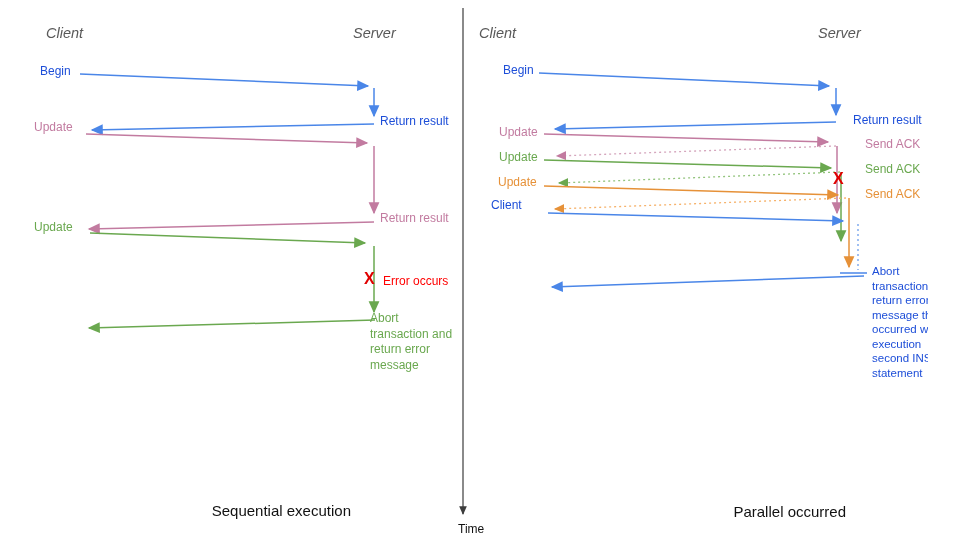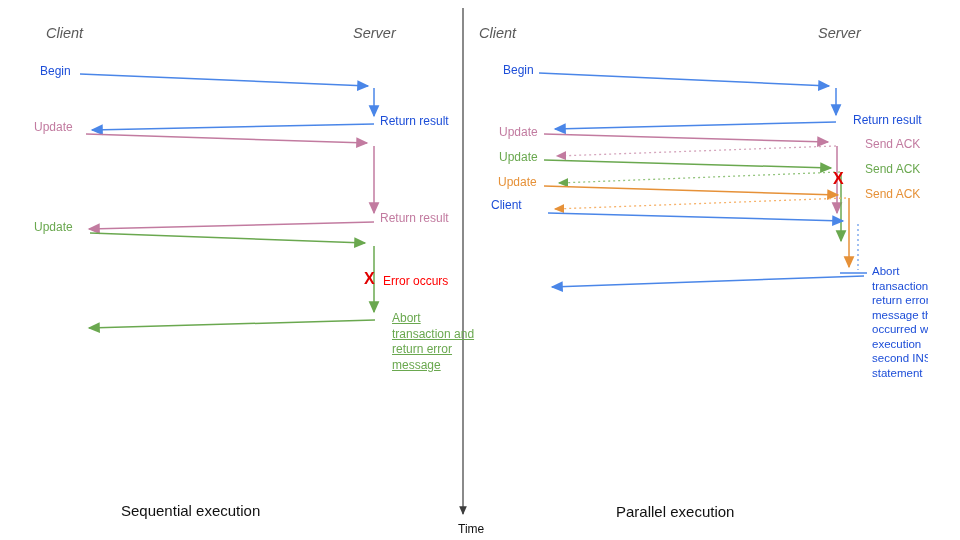--- a/index.html
+++ b/index.html
@@ -1,21 +1,21 @@
 <!DOCTYPE html>
 <html><head>
 <meta charset="utf-8">
 <style>
   html,body{margin:0;padding:0;background:#fff;}
   .canvas{position:relative;width:928px;height:540px;background:#ffffff;overflow:hidden;
           font-family:"Liberation Sans", sans-serif;}
   .canvas svg{position:absolute;left:0;top:0;}
   .lbl{position:absolute;font-size:12px;white-space:nowrap;line-height:13px;}
   .hdr{position:absolute;font-size:14.5px;font-style:italic;color:#595959;white-space:nowrap;}
-  .cap{position:absolute;font-size:15px;color:#111111;text-align:left;width:230px;}
+  .cap{position:absolute;font-size:15px;color:#111111;text-align:right;width:230px;}
   .c-blue{color:#1d4ed8;}
   .c-pink{color:#c27ba0;}
   .c-green{color:#6aa84f;}
   .c-orange{color:#e69138;}
   .c-red{color:#ff0000;}
   .c-black{color:#111111;margin-left:10px;}
   .xmark{position:absolute;font-size:16px;font-weight:bold;color:#e00000;line-height:16px;}
   .wrap{white-space:normal;}
   .abort-left{width:88px;line-height:15.5px;}
   .abort-right{width:84px;font-size:11.5px;line-height:14.5px;}
@@ -86,21 +86,21 @@
 
   <div class="lbl c-blue" style="left:40px;top:65px;">Begin</div>
   <div class="lbl c-blue" style="left:380px;top:115px;">Return result</div>
   <div class="lbl c-pink" style="left:34px;top:121px;">Update</div>
   <div class="lbl c-pink" style="left:380px;top:212px;">Return result</div>
   <div class="lbl c-green" style="left:34px;top:221px;">Update</div>
 
   <div class="xmark" style="left:364px;top:271px;">X</div>
   <div class="lbl c-red" style="left:383px;top:275px;">Error occurs</div>
 
-  <div class="lbl c-green wrap abort-left" style="left:392px;top:311px;text-decoration:underline;">Abort transaction and return error message</div>
+  <div class="lbl c-green wrap abort-left" style="left:370px;top:311px;">Abort transaction and return error message</div>
 
   <div class="cap" style="left:121px;top:502px;">Sequential execution</div>
 
   <div class="lbl c-black" style="left:448px;top:523px;">Time</div>
 
   <div class="hdr" style="left:479px;top:25px;">Client</div>
   <div class="hdr" style="left:818px;top:25px;">Server</div>
 
   <div class="lbl c-blue" style="left:503px;top:64px;">Begin</div>
   <div class="lbl c-blue" style="left:853px;top:114px;">Return result</div>
@@ -113,15 +113,15 @@
 
   <div class="lbl c-orange" style="left:498px;top:176px;">Update</div>
   <div class="lbl c-orange" style="left:865px;top:188px;">Send ACK</div>
 
   <div class="lbl c-blue" style="left:491px;top:199px;">Client</div>
 
   <div class="xmark" style="left:833px;top:171px;">X</div>
 
   <div class="lbl c-blue wrap abort-right" style="left:872px;top:264px;">Abort transaction and return error message that occurred while execution second INSERT statement</div>
 
-  <div class="cap" style="left:616px;top:503px;">Parallel execution</div>
+  <div class="cap" style="left:616px;top:503px;">Parallel occurred</div>
 
 </div>
 
 </body></html>

